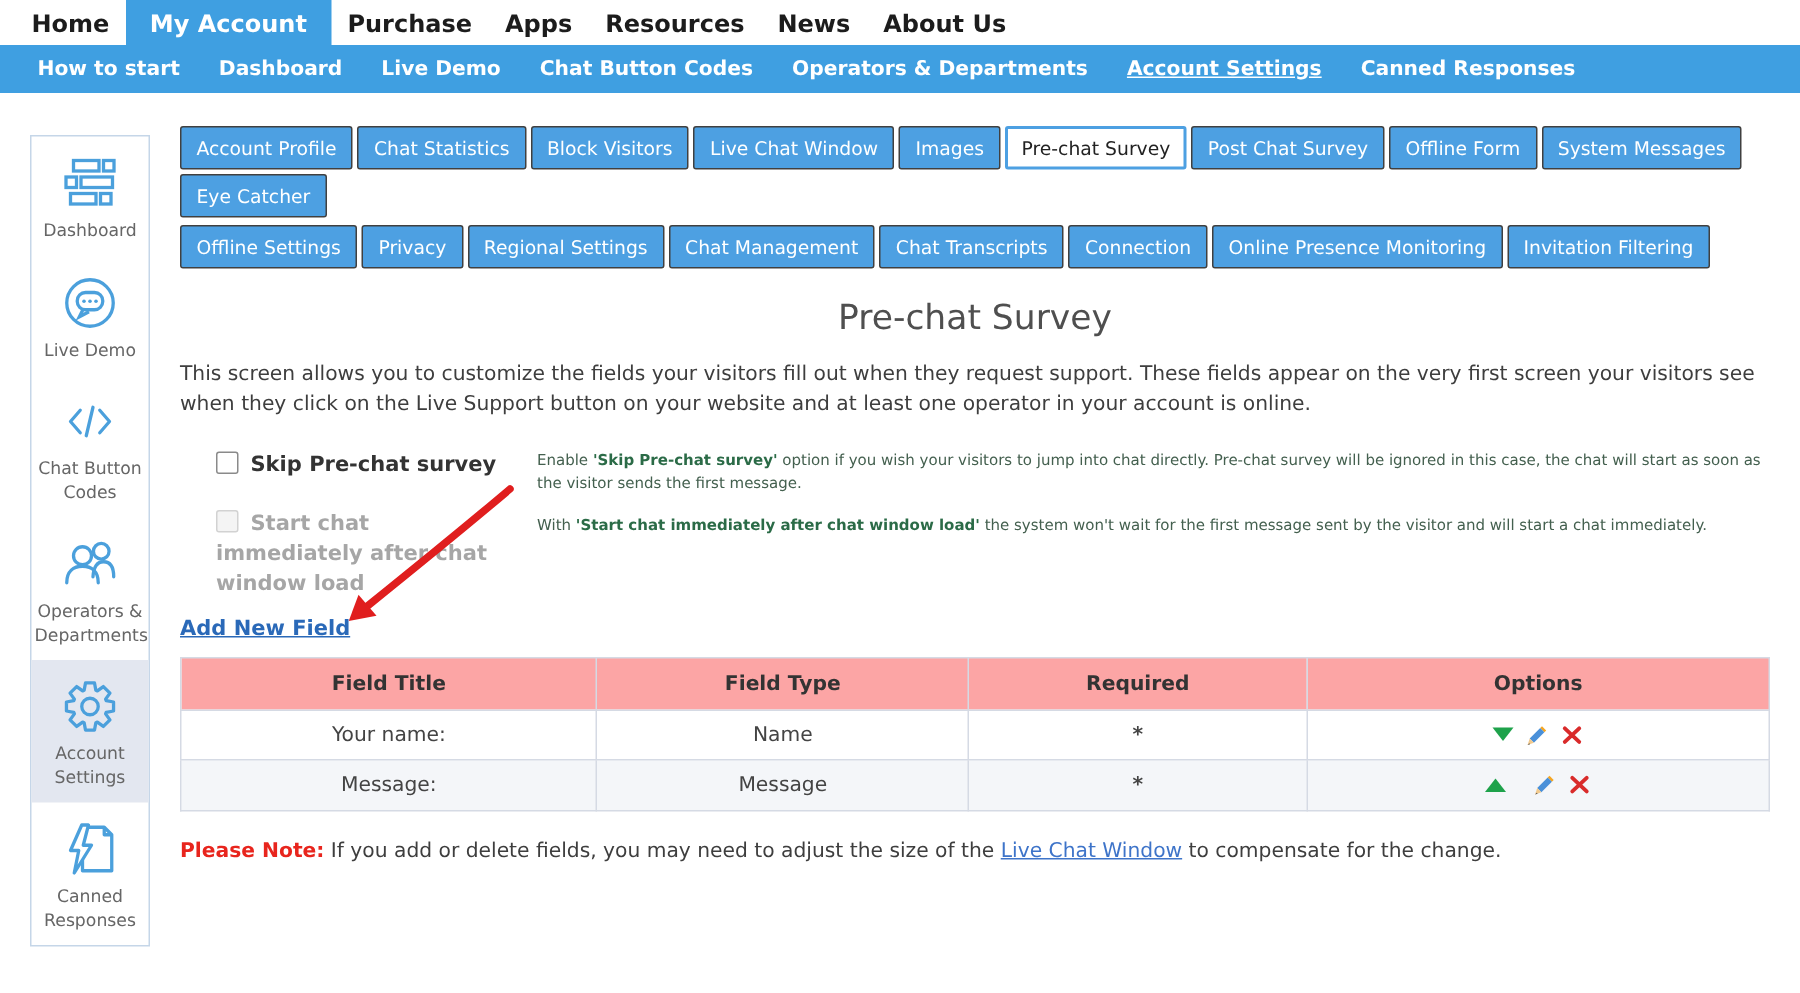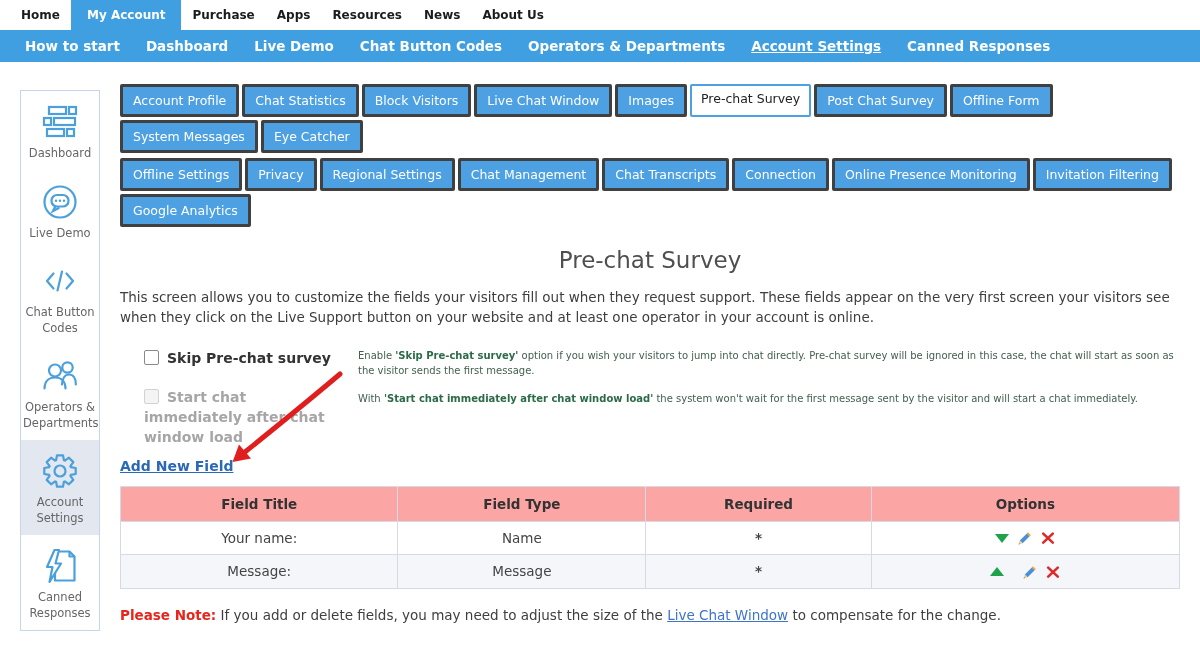--- a/index.html
+++ b/index.html
@@ -4,37 +4,37 @@
 <style>
   * { box-sizing: border-box; }
   html,body { margin:0; padding:0; }
   body {
     width:1200px; height:662px; overflow:hidden;
     background:#fff;
     font-family:"DejaVu Sans", sans-serif;
   }
   
   .topnav { height:30px; display:flex; align-items:stretch; padding-left:10px; background:#fff; }
-  .topnav-item { display:flex; align-items:center; padding:0 11px; font-weight:bold; font-size:12px; color:#1c1c1c; cursor:pointer; }
+  .topnav-item { display:flex; align-items:center; padding:0 11px; font-weight:bold; font-size:16px; color:#1c1c1c; cursor:pointer; }
   .topnav-item.active { background:#3F9FE1; color:#fff; padding:5px 16px; }
   
   .subnav { height:32px; background:#3F9FE1; display:flex; align-items:center; padding-left:12px; }
   .subnav-item { padding:0 13px; font-weight:bold; font-size:13.5px; color:#fff; cursor:pointer; white-space:nowrap; }
   .subnav-item.active { text-decoration:underline; }
   
   .layout { position:relative; width:1200px; }
   .sidebar { position:absolute; left:20px; top:28px; width:80px; background:#fff; border:1px solid #C5D6E8; }
   .side-item { padding:11px 2px 9px; text-align:center; cursor:pointer; }
   .side-item.active { background:#E3E7F0; }
   .side-icon { display:block; margin:0 auto 4px; width:40px; height:40px; }
   .side-label { font-size:11.5px; color:#666; line-height:1.35; }
   .main { margin-left:115px; padding:22px 20px 0 5px; }
   
   .tabs-row { display:flex; flex-wrap:wrap; gap:3px; margin-bottom:5px; }
-  .tab { background:#4DA0E2; color:#fff; font-size:12.5px; padding:6px 10px; border:3px solid #404040; border-radius:2px; cursor:pointer; white-space:nowrap; }
+  .tab { background:#4DA0E2; color:#fff; font-size:12.5px; padding:6px 10px; border:1px solid #404040; border-radius:2px; cursor:pointer; white-space:nowrap; }
   .tab.active { background:#fff; color:#222; border:2px solid #4DA0E2; padding:5px 9px; }
   
   .page-title { font-size:23px; font-weight:400; color:#4F4F4F; text-align:center; margin:20px 0 14px; }
   .description { font-size:13.5px; color:#3E3E3E; line-height:1.5; margin:0 0 20px; }
   
   .options-row { display:flex; margin-bottom:0; }
   .opt-left { width:222px; flex:none; margin-right:16px; }
   .opt-check { font-size:14px; font-weight:bold; color:#333; line-height:1.45;padding-left:24px; }
   .opt-check.disabled { color:#A6A6A6; margin-top:19px; }
   .checkbox { display:inline-block; width:15px; height:15px; border:1px solid #8a8a8a; border-radius:2px; background:#fff; vertical-align:-2px; margin-right:8px; cursor:pointer; }
@@ -161,21 +161,20 @@
     </div>
     <div class="tabs-row">
       <div class="tab">Offline Settings</div>
       <div class="tab">Privacy</div>
       <div class="tab">Regional Settings</div>
       <div class="tab">Chat Management</div>
       <div class="tab">Chat Transcripts</div>
       <div class="tab">Connection</div>
       <div class="tab">Online Presence Monitoring</div>
       <div class="tab">Invitation Filtering</div>
-      <div class="tab">Google Analytics</div>
     </div>
 
     <div class="page-title">Pre-chat Survey</div>
 
     <p class="description">This screen allows you to customize the fields your visitors fill out when they request support. These fields appear on the very first screen your visitors see when they click on the Live Support button on your website and at least one operator in your account is online.</p>
 
     <div class="options-row">
       <div class="opt-left">
         <div class="opt-check">
           <span class="checkbox"></span><span>Skip Pre-chat survey</span>

